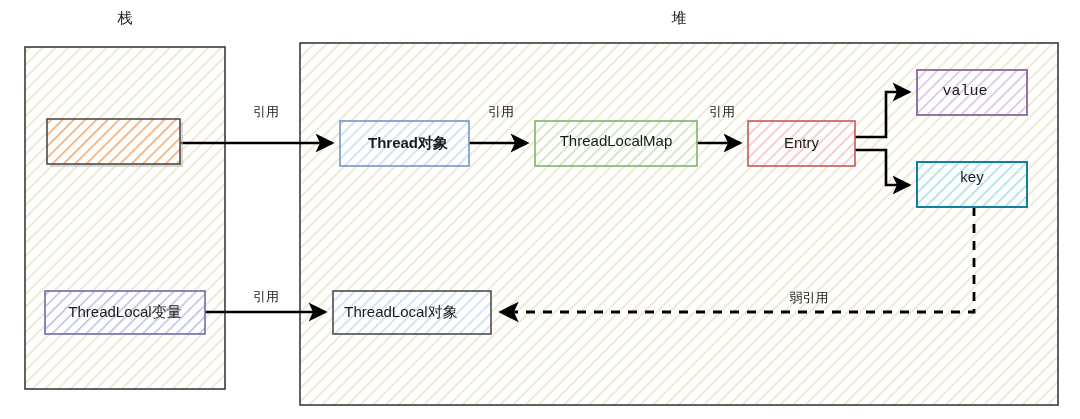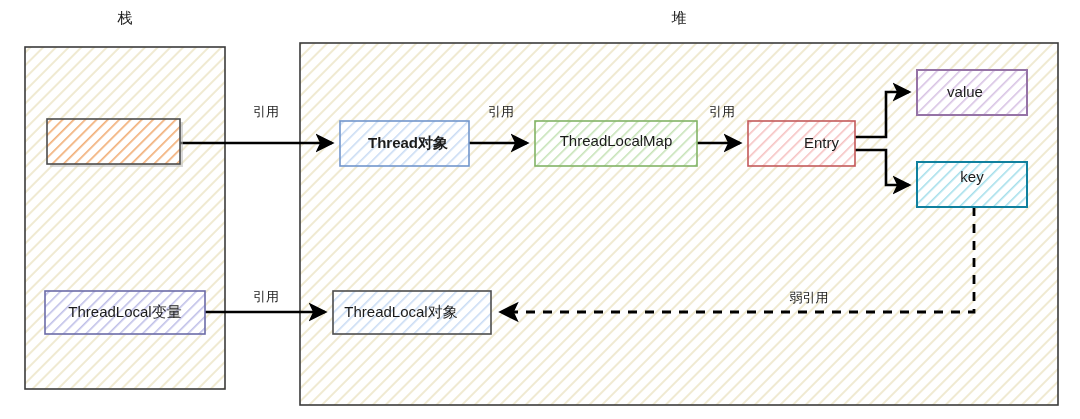--- a/index.html
+++ b/index.html
@@ -139,22 +139,22 @@
     <rect x="917" y="162" width="110" height="45" fill="url(#hatch-teal)" stroke="#10809e" stroke-width="2"></rect>
     <rect x="333" y="291" width="158" height="43" fill="url(#hatch-blue)" stroke="#4d4d4d" stroke-width="1.6"></rect>
   </svg>
 
   <div class="region-title" style="left:75px; top:9px; width:100px;">栈</div>
   <div class="region-title" style="left:629px; top:9px; width:100px;">堆</div>
 
   <div class="node-label" style="left:45px; top:291px; width:160px; height:43px;border-radius:18px;">ThreadLocal变量</div>
   <div class="node-label" style="left:348px; top:121px; width:120px; height:45px;font-weight:bold;">Thread对象</div>
   <div class="node-label" style="left:535px; top:121px; width:162px; height:40px;">ThreadLocalMap</div>
-  <div class="node-label" style="left:748px; top:121px; width:107px; height:45px;padding-left:20px;">Entry</div>
-  <div class="node-label" style="left:917px; top:70px; width:96px; height:45px;">value</div>
+  <div class="node-label" style="left:748px; top:121px; width:107px; height:45px;">Entry</div>
+  <div class="node-label" style="left:917px; top:70px; width:96px; height:45px;font-family:Liberation Mono, monospace;">value</div>
   <div class="node-label" style="left:917px; top:162px; width:110px; height:31px;">key</div>
   <div class="node-label" style="left:333px; top:291px; width:136px; height:43px;">ThreadLocal对象</div>
 
   <div class="edge-label" style="left:236px; top:103px; width:60px;">引用</div>
   <div class="edge-label" style="left:471px; top:103px; width:60px;">引用</div>
   <div class="edge-label" style="left:692px; top:103px; width:60px;">引用</div>
   <div class="edge-label" style="left:236px; top:288px; width:60px;">引用</div>
   <div class="edge-label" style="left:769px; top:289px; width:80px;">弱引用</div>
 
 </div>

